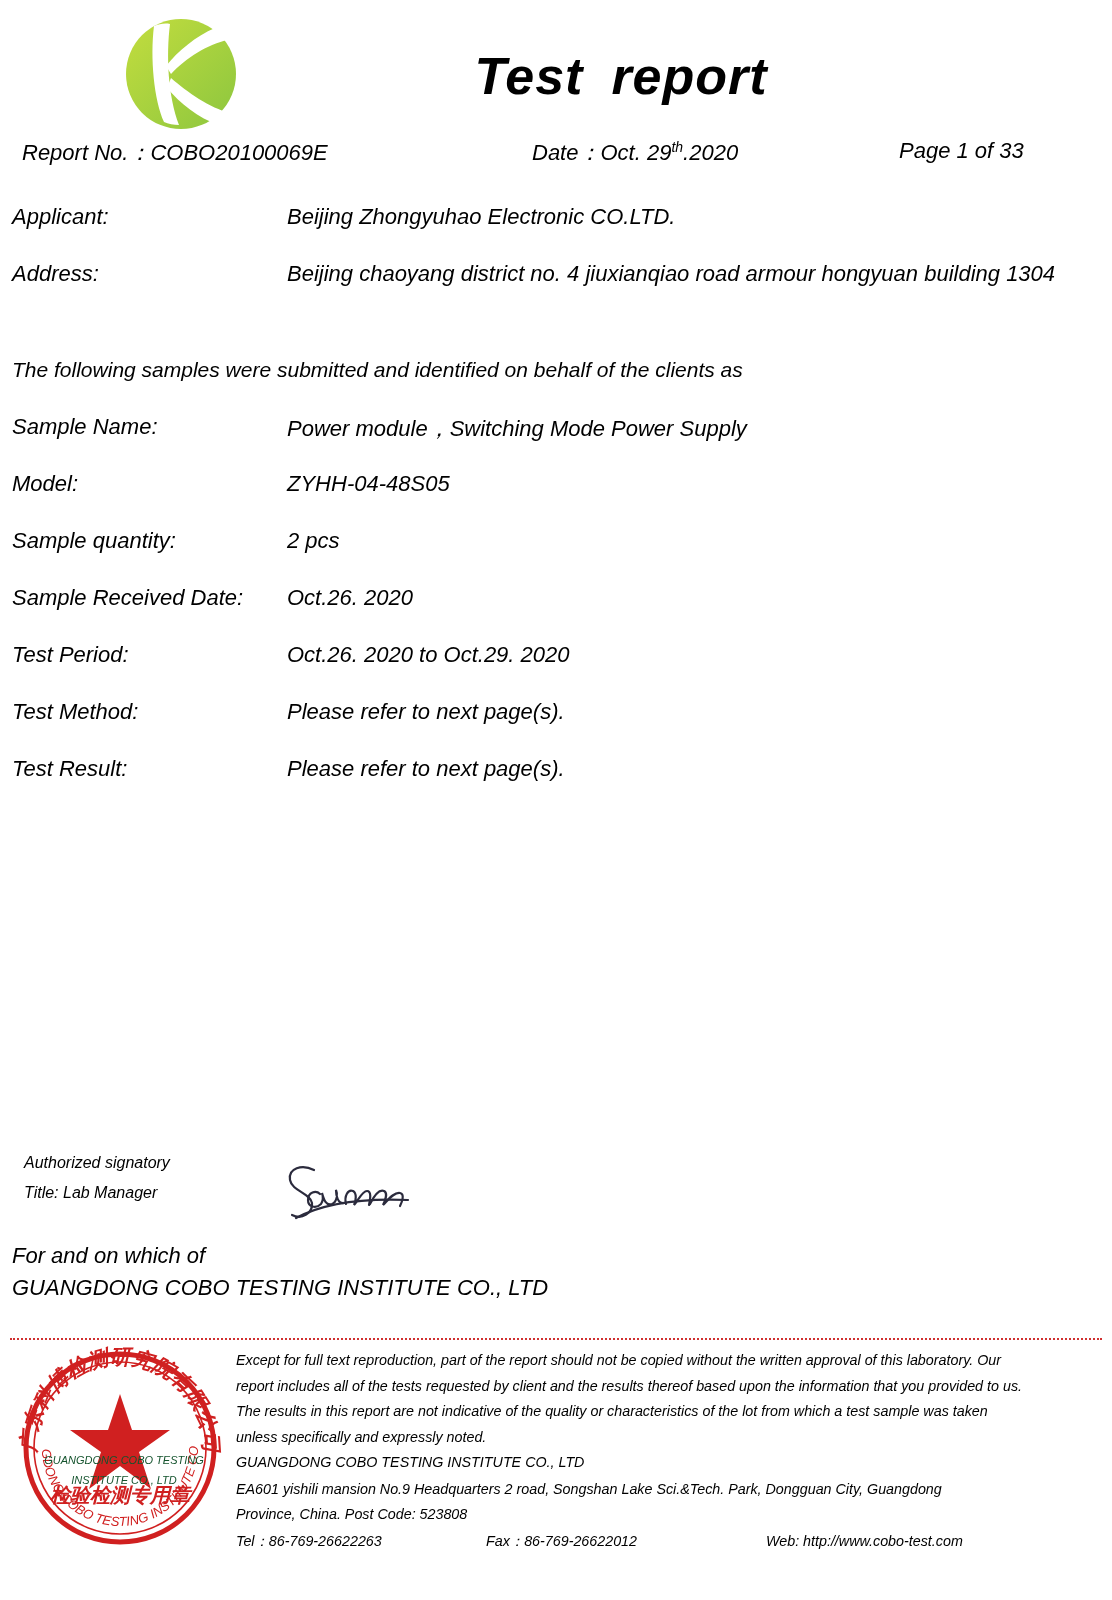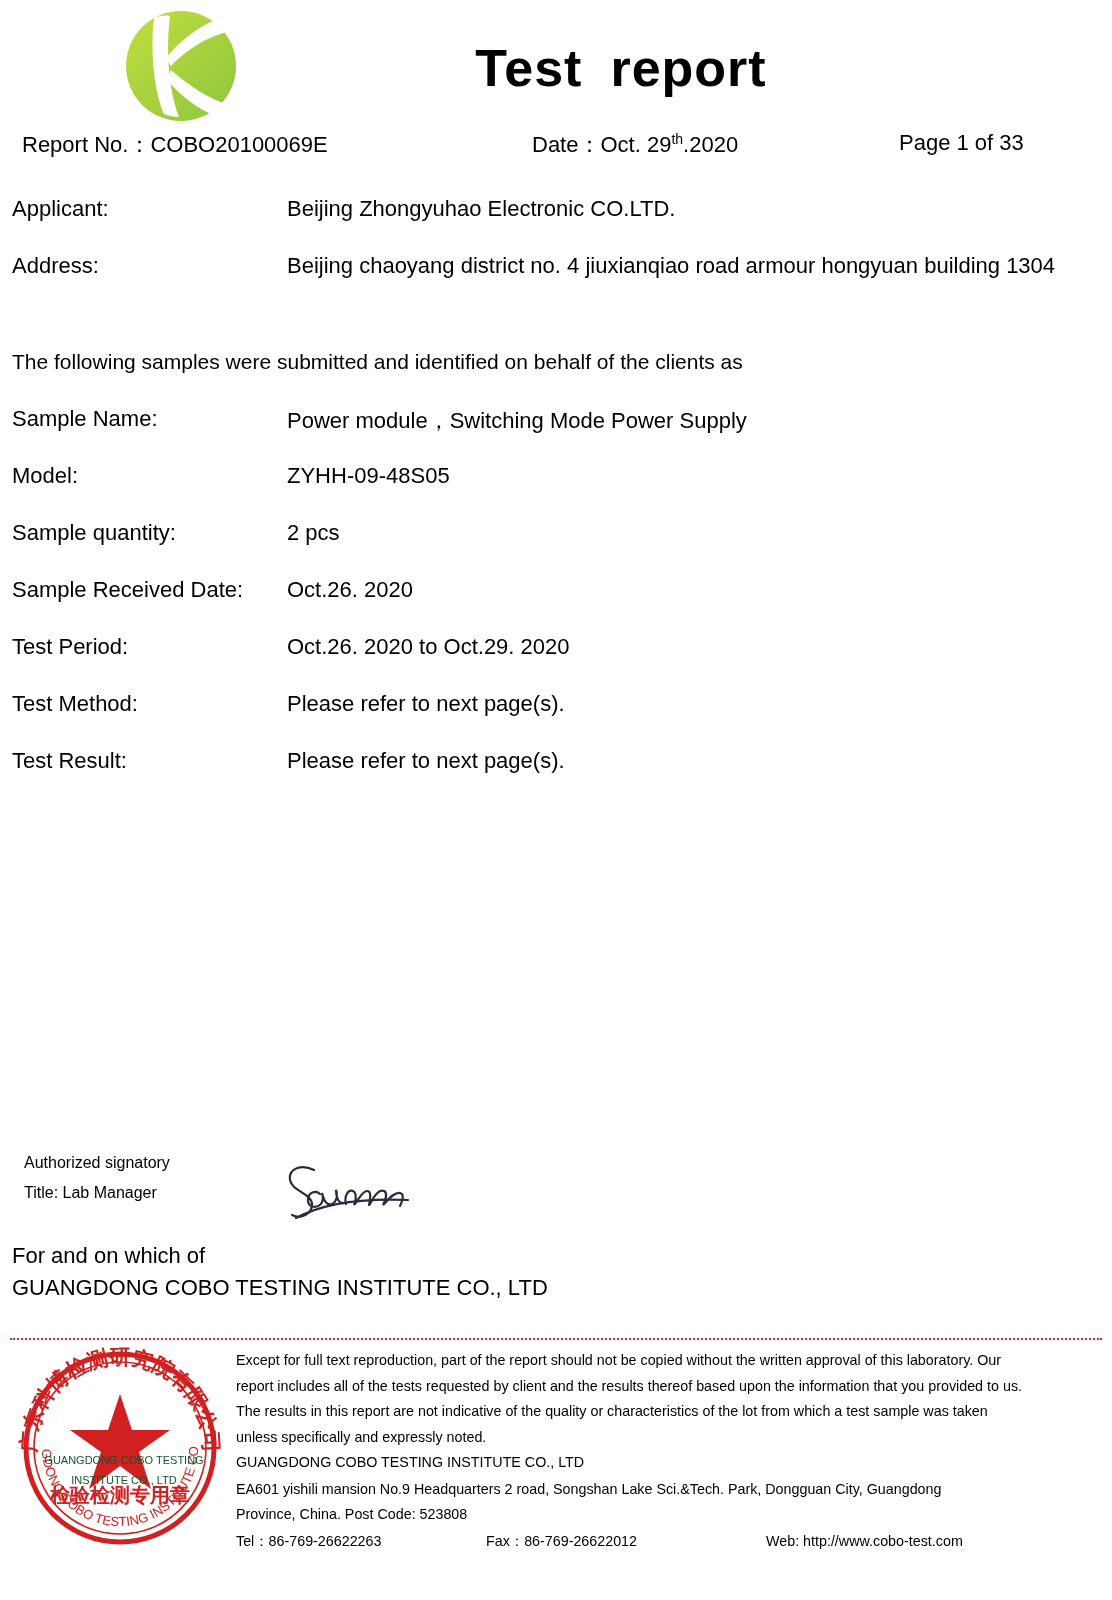--- a/index.html
+++ b/index.html
@@ -13,21 +13,22 @@
     font-family: "Liberation Sans", sans-serif;
     color: #000000;
     position: relative;
     overflow: hidden;
   }
   .page {
     position: relative;
     width: 1112px;
     height: 1158px;
     box-sizing: border-box;
-    padding: 0 12px;
+    padding: 8px 12px;
+    font-style: italic;
   }
 
   
   .header {
     position: relative;
     height: 130px;
   }
   .logo {
     position: absolute;
     left: 112px;
@@ -212,21 +213,21 @@
 
   <p class="statement">The following samples were submitted and identified on behalf of the clients as</p>
 
   <div class="field-row">
     <span class="field-label">Sample Name:</span>
     <span class="field-value">Power module，Switching Mode Power Supply</span>
   </div>
 
   <div class="field-row">
     <span class="field-label">Model:</span>
-    <span class="field-value">ZYHH-09-48S05</span>
+    <span class="field-value">ZYHH-04-48S05</span>
   </div>
 
   <div class="field-row">
     <span class="field-label">Sample quantity:</span>
     <span class="field-value">2 pcs</span>
   </div>
 
   <div class="field-row">
     <span class="field-label">Sample Received Date:</span>
     <span class="field-value">Oct.26. 2020</span>

